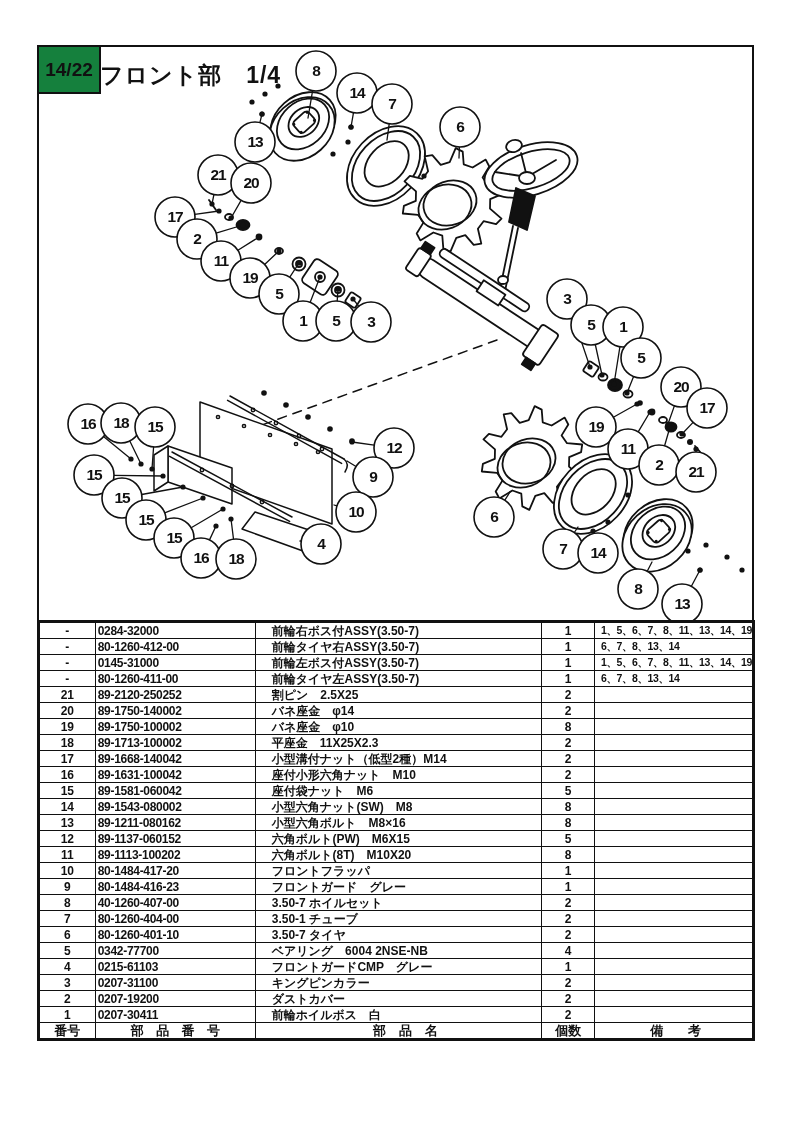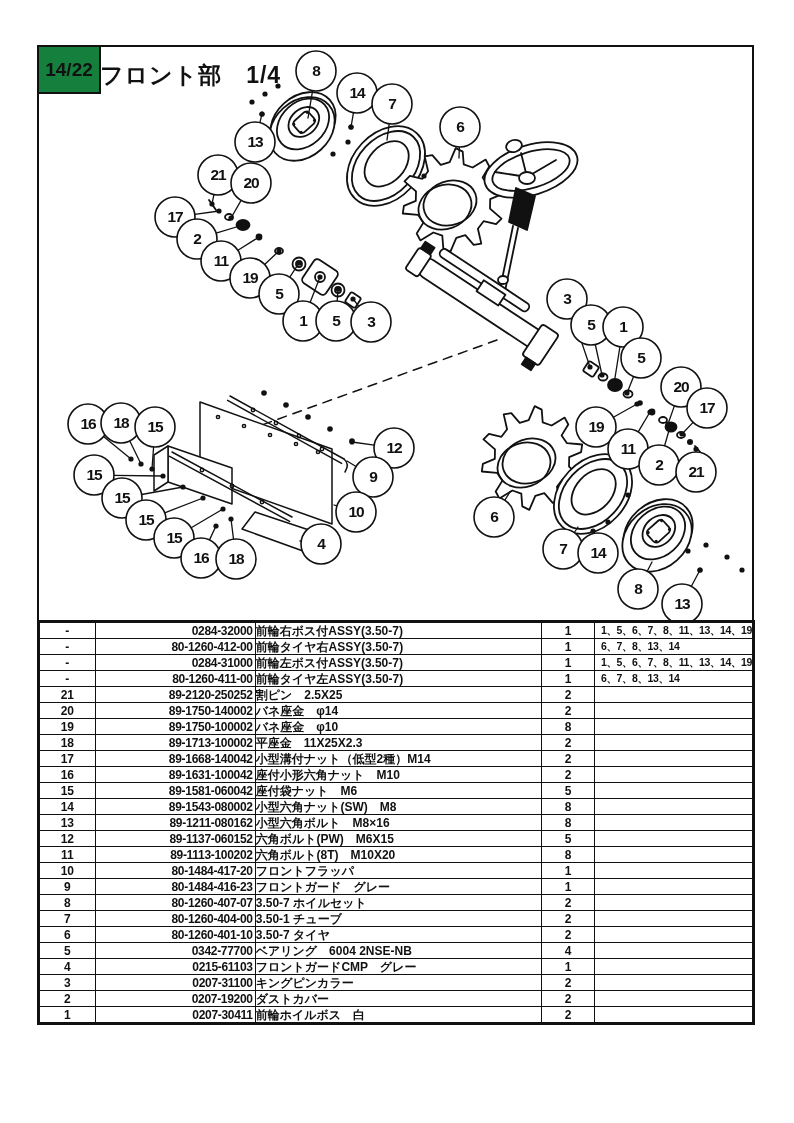--- a/index.html
+++ b/index.html
@@ -13,22 +13,22 @@
   .pagetitle{position:absolute;left:100px;top:60px;font-size:23px;font-weight:bold;
              letter-spacing:1px;z-index:3;}
   svg{position:absolute;left:0;top:0;z-index:2;}
   .parts-table{position:absolute;left:37px;top:620px;width:718px;z-index:3;
                border-collapse:collapse;table-layout:fixed;background:#fff;
                font-weight:bold;}
   .parts-table td{border:1.5px solid #111;height:15px;padding:0 2px;
                   font-size:12px;line-height:1;white-space:nowrap;overflow:hidden;}
   .parts-table{border:3px solid #111;}
   td.c-no{width:56px;text-align:center;}
-  td.c-pn{width:158px;text-align:right;letter-spacing:-0.3px;}
-  td.c-name{width:283px;text-align:left;padding-left:0;}
+  td.c-pn{width:158px;text-align:left;letter-spacing:-0.3px;}
+  td.c-name{width:283px;text-align:left;padding-left:16px;}
   td.c-qty{width:52px;text-align:center;}
   td.c-rem{width:153px;text-align:left;font-size:10.5px;letter-spacing:-0.4px;padding-left:6px;}
   tr.hdr td{text-align:center;font-size:13px;}
 </style>
 </head>
 <body>
 
 <div class="frame"></div>
 <div class="sheetbox">14/22</div>
 <div class="pagetitle">フロント部　1/4</div>
@@ -462,21 +462,21 @@
       </tr>
       <tr>
         <td class="c-no">-</td>
         <td class="c-pn">80-1260-412-00</td>
         <td class="c-name">前輪タイヤ右ASSY(3.50-7)</td>
         <td class="c-qty">1</td>
         <td class="c-rem">6、7、8、13、14</td>
       </tr>
       <tr>
         <td class="c-no">-</td>
-        <td class="c-pn">0284-31000</td>
+        <td class="c-pn">0145-31000</td>
         <td class="c-name">前輪左ボス付ASSY(3.50-7)</td>
         <td class="c-qty">1</td>
         <td class="c-rem">1、5、6、7、8、11、13、14、19</td>
       </tr>
       <tr>
         <td class="c-no">-</td>
         <td class="c-pn">80-1260-411-00</td>
         <td class="c-name">前輪タイヤ左ASSY(3.50-7)</td>
         <td class="c-qty">1</td>
         <td class="c-rem">6、7、8、13、14</td>
@@ -567,21 +567,21 @@
       </tr>
       <tr>
         <td class="c-no">9</td>
         <td class="c-pn">80-1484-416-23</td>
         <td class="c-name">フロントガード　グレー</td>
         <td class="c-qty">1</td>
         <td class="c-rem"></td>
       </tr>
       <tr>
         <td class="c-no">8</td>
-        <td class="c-pn">80-1260-407-07</td>
+        <td class="c-pn">40-1260-407-00</td>
         <td class="c-name">3.50-7 ホイルセット</td>
         <td class="c-qty">2</td>
         <td class="c-rem"></td>
       </tr>
       <tr>
         <td class="c-no">7</td>
         <td class="c-pn">80-1260-404-00</td>
         <td class="c-name">3.50-1 チューブ</td>
         <td class="c-qty">2</td>
         <td class="c-rem"></td>
@@ -621,14 +621,21 @@
         <td class="c-qty">2</td>
         <td class="c-rem"></td>
       </tr>
       <tr>
         <td class="c-no">1</td>
         <td class="c-pn">0207-30411</td>
         <td class="c-name">前輪ホイルボス　白</td>
         <td class="c-qty">2</td>
         <td class="c-rem"></td>
       </tr>
+      <tr class="hdr">
+        <td class="c-no">番号</td>
+        <td class="c-pn">部　品　番　号</td>
+        <td class="c-name">部　品　名</td>
+        <td class="c-qty">個数</td>
+        <td class="c-rem">備　　考</td>
+      </tr>
     </tbody>
 </table>
 
 </body></html>

